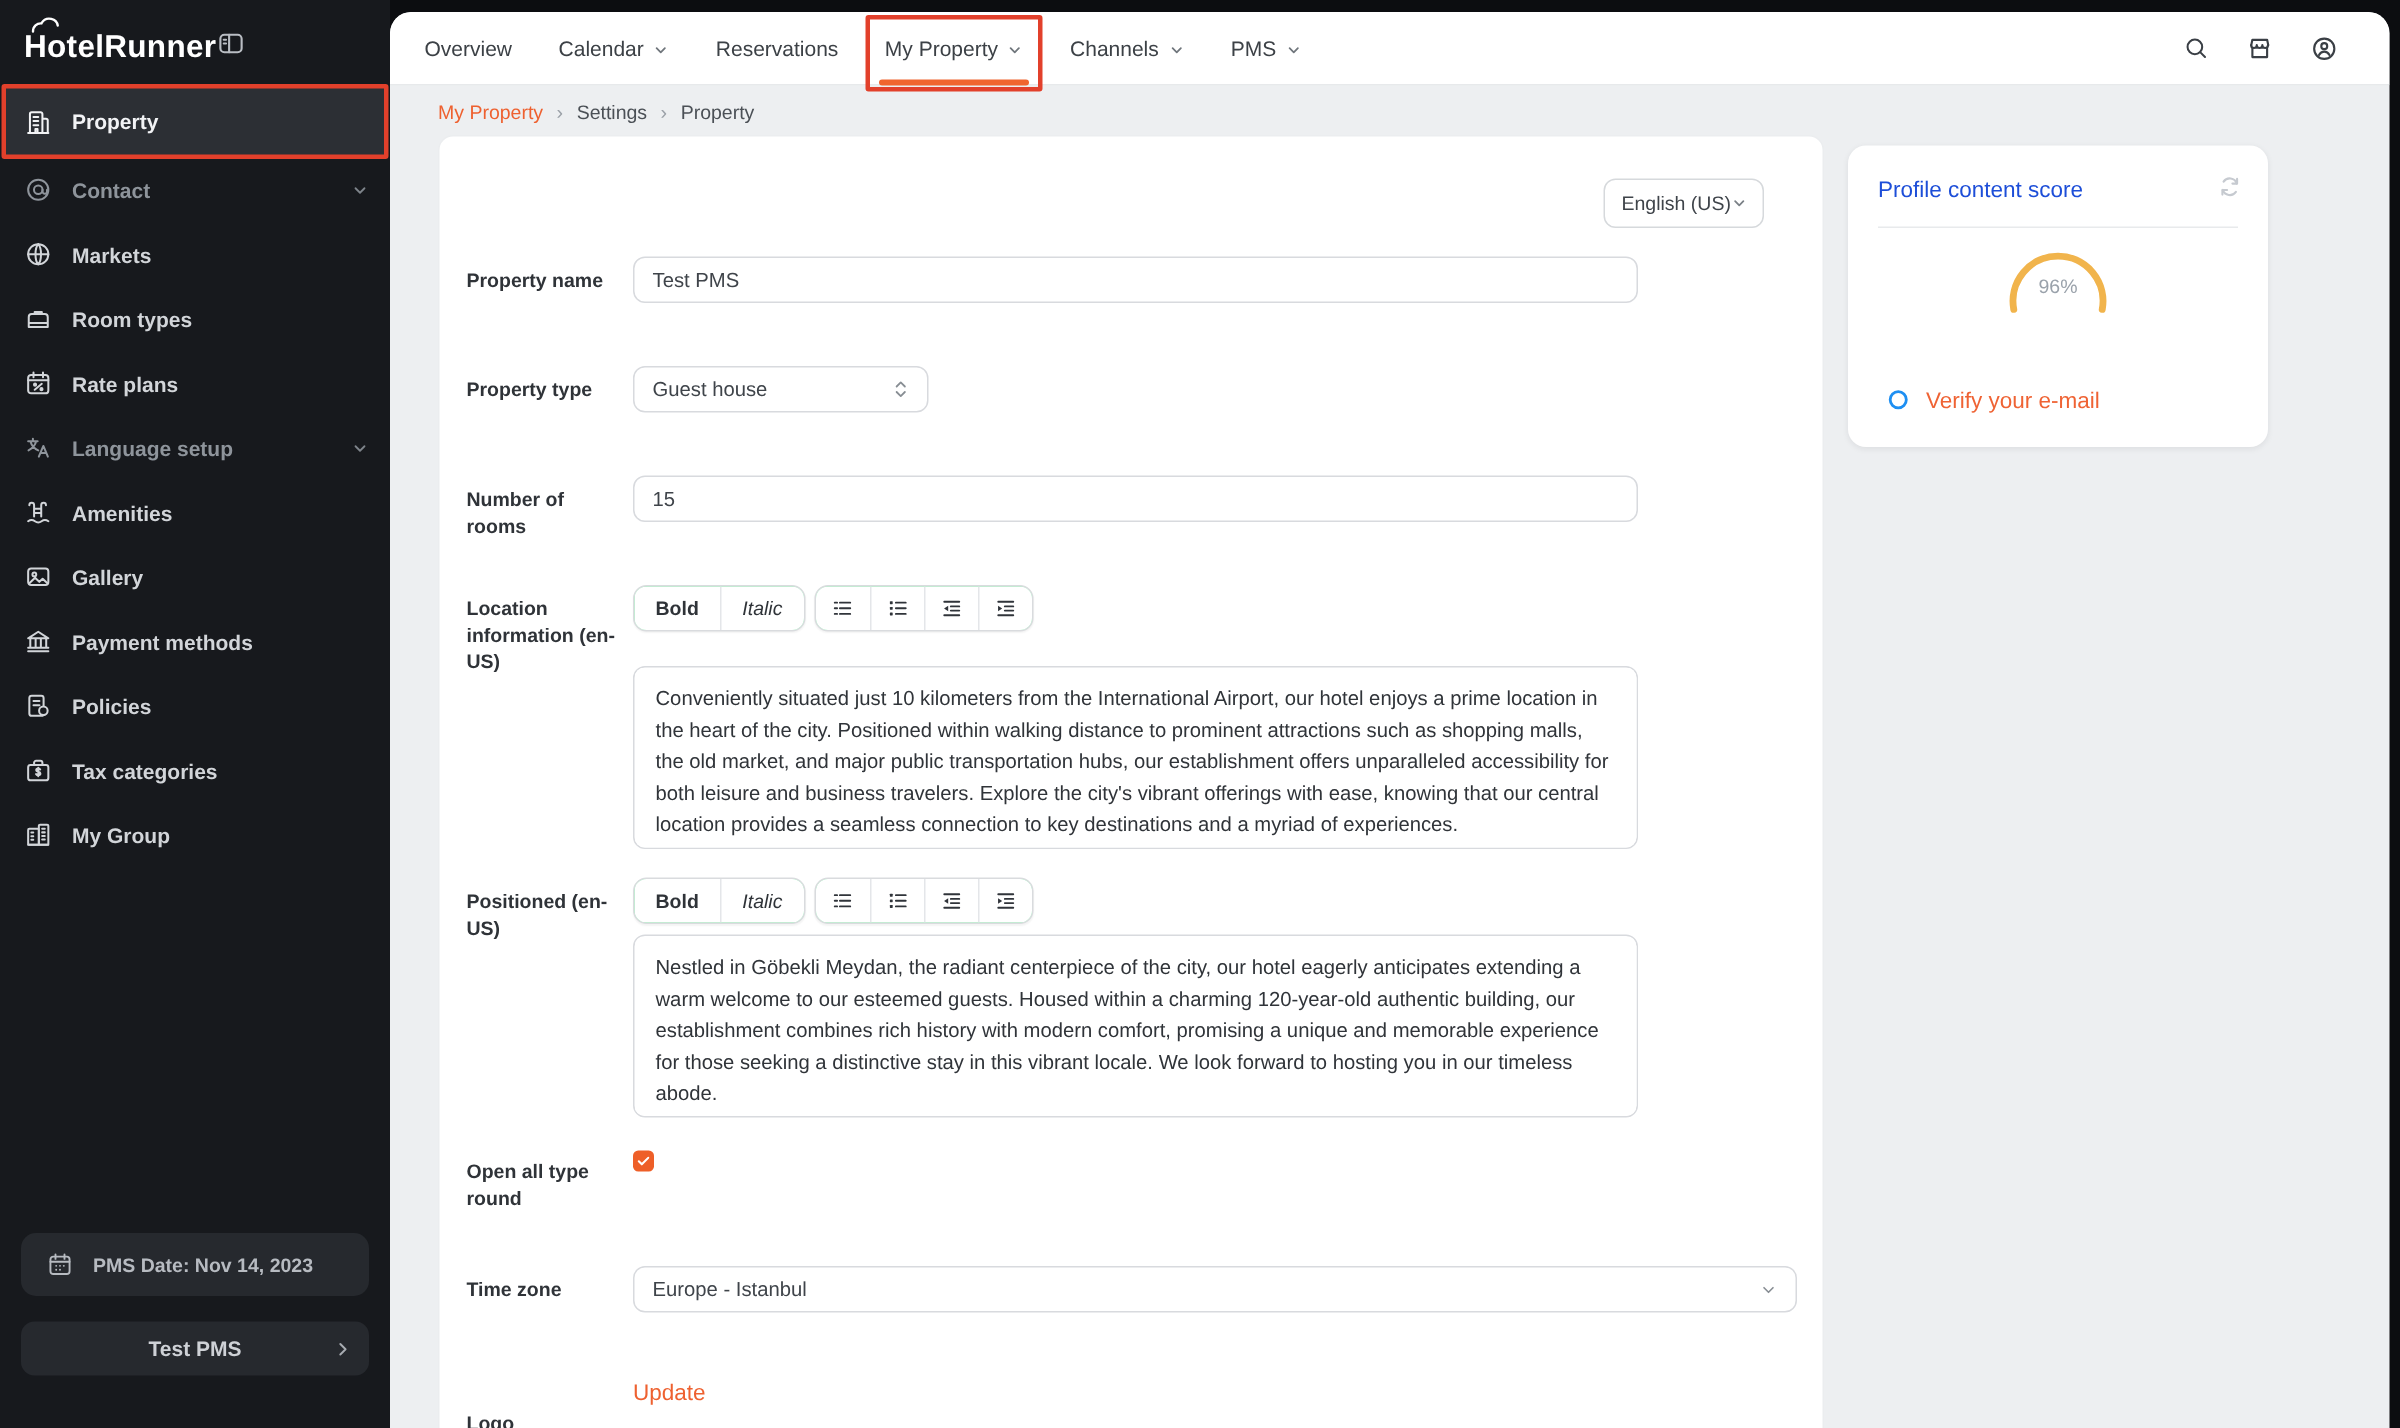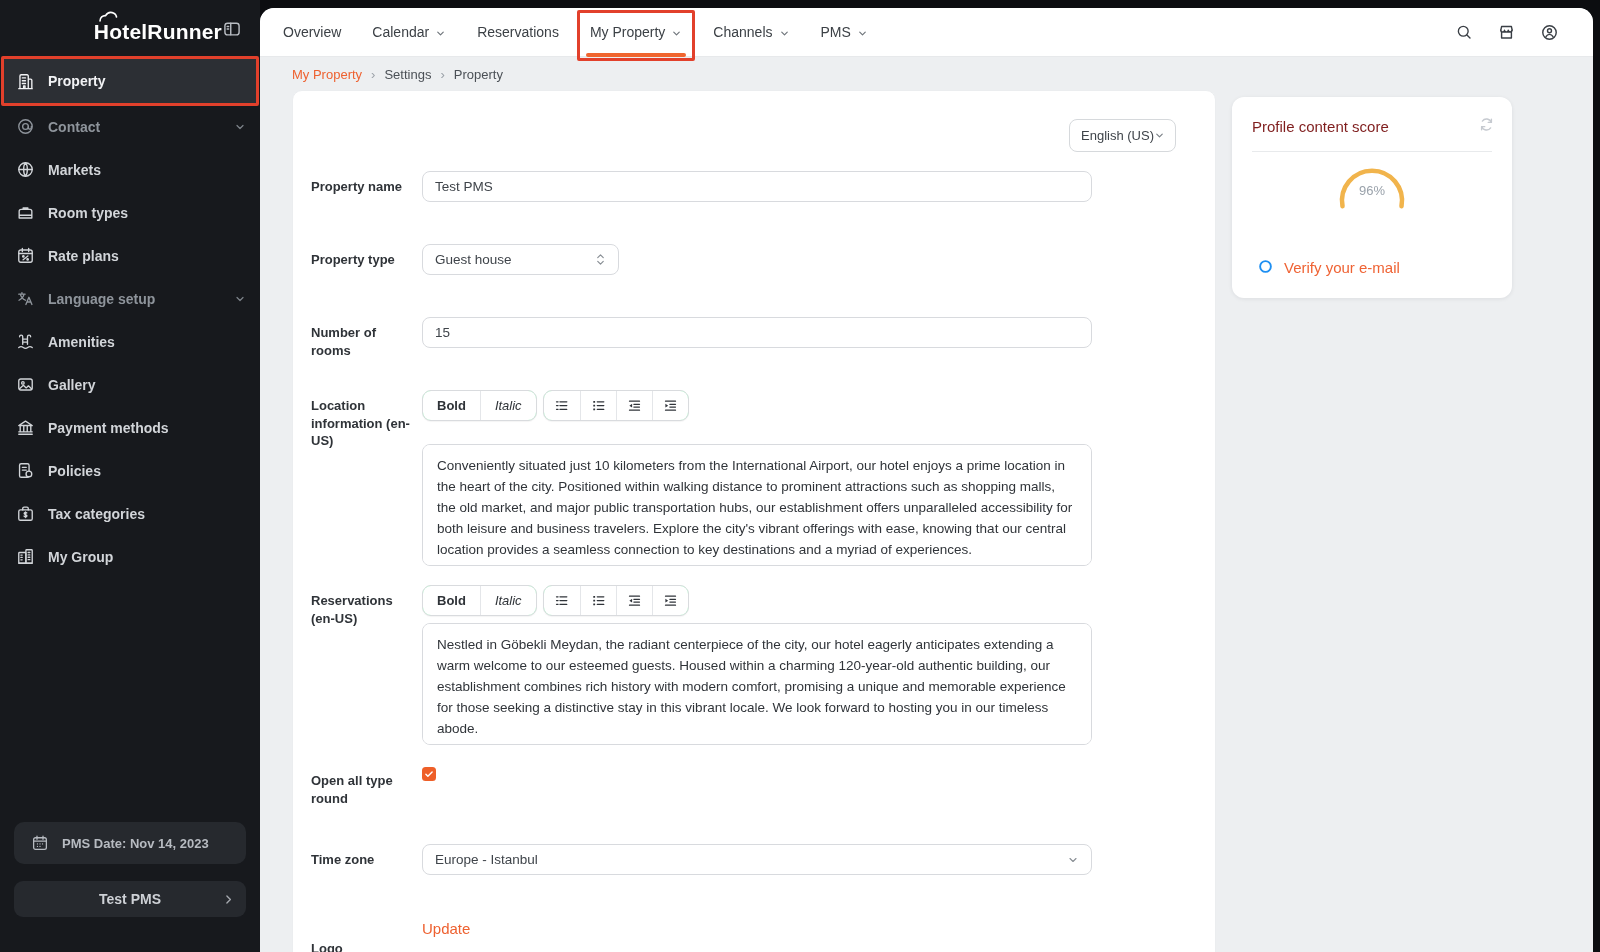--- a/index.html
+++ b/index.html
@@ -3,21 +3,21 @@
 <meta charset="utf-8">
 <style>
   * { box-sizing: border-box; margin: 0; padding: 0; }
   html,body { width:1600px; height:952px; overflow:hidden; }
   body { background:#0c0d10; font-family:"Liberation Sans", sans-serif; position:relative; }
   svg { display:block; }
   button { border:0; background:none; font-family:inherit; cursor:pointer; }
 
   
   .sidebar { position:absolute; left:0; top:0; width:260px; height:952px; background:#17191d; z-index:2; }
-  .side-head { height:57px; display:flex; align-items:center; justify-content:flex-end; padding:0 18px 0 16px;margin-left:40px; }
+  .side-head { height:57px; display:flex; align-items:center; justify-content:flex-start; padding:0 18px 0 16px; }
   .logo { position:relative; color:#fff; font-size:21px; font-weight:800; letter-spacing:.2px; line-height:1; padding-top:6px; }
   .logo .cloud { position:absolute; left:4px; top:-4px; }
   .collapse-btn { color:#b9bdc3; }
   .side-item { position:relative; height:43px; display:flex; align-items:center; gap:13px; padding:0 16px; font-size:14px; font-weight:600; color:#d2d5d9; cursor:pointer; }
   .side-item.muted { color:#8e949b; }
   .side-item .chev { position:absolute; right:14px; color:#7e848b; }
   .side-item.active { height:48px; margin:0 2px; padding:0 14px; background:#2c2f34; color:#f2f3f5; border-radius:2px; }
   .annotation { position:absolute; border:3px solid #e2402b; border-radius:2px; pointer-events:none; z-index:9; }
   .side-item.active .annotation { left:-1px; right:-1px; top:-1px; bottom:-1px; }
   .pms-date { position:absolute; left:14px; right:14px; top:822px; height:42px; background:#26292e; border-radius:10px; color:#b7bbc1; display:flex; align-items:center; gap:13px; padding:0 17px; font-size:13px; font-weight:600; }
@@ -54,21 +54,21 @@
   .tb-btn:first-child { border-left:0; }
   .tb-btn.bold { font-weight:700; }
   .tb-btn.italic { font-style:italic; }
   .tb-btn.iconic { width:36px; padding:0; color:#30343a; }
   .rich-text { position:absolute; left:129px; width:670px; height:122px; border:1px solid #d8dade; border-radius:8px; background:#fff; font-family:inherit; font-size:13.5px; line-height:1.55; color:#303439; padding:11px 14px; resize:none; outline:none; }
   .checkbox { position:absolute; left:129px; width:14px; height:14px; background:#ee5f28; border-radius:3.5px; display:flex; align-items:center; justify-content:center; cursor:pointer; }
   .link { position:absolute; left:129px; font-size:15px; color:#ee6130; cursor:pointer; }
 
   
   .score-card { position:absolute; left:972px; top:40px; width:280px; height:201px; background:#fff; border-radius:12px; box-shadow:0 1px 4px rgba(25,30,35,.08); }
-  .sc-title { position:absolute; left:20px; top:21px; font-size:15px; color:#7f1d1d; }
+  .sc-title { position:absolute; left:20px; top:21px; font-size:15px; color:#1d4ed8; }
   .sc-refresh { position:absolute; right:17px; top:19px; color:#c6cad0; cursor:pointer; }
   .sc-divider { position:absolute; left:20px; right:20px; top:54px; height:1px; background:#e8eaec; }
   .gauge { position:absolute; left:70px; top:60px; }
   .verify-row { position:absolute; left:26px; top:162px; display:flex; align-items:flex-start; gap:11px; cursor:pointer; }
   .verify-label { font-size:15px; color:#ef6334; }
 </style>
 </head>
 <body>
 
 <aside class="sidebar">
@@ -332,21 +332,21 @@
           <button class="tb-btn iconic">
             <svg width="15" height="15" viewBox="0 0 24 24" stroke="currentColor" stroke-width="2" stroke-linecap="round" fill="currentColor">
                 <path fill="none" d="M4 5h16M11 10h9M11 14.5h9M4 19.5h16"></path>
                 <path stroke="none" d="M3.8 9.3v6L8.2 12.3z"></path>
               </svg>
           </button>
         </div>
       </div>
       <textarea class="rich-text" style="top: 353px;">Conveniently situated just 10 kilometers from the International Airport, our hotel enjoys a prime location in the heart of the city. Positioned within walking distance to prominent attractions such as shopping malls, the old market, and major public transportation hubs, our establishment offers unparalleled accessibility for both leisure and business travelers. Explore the city's vibrant offerings with ease, knowing that our central location provides a seamless connection to key destinations and a myriad of experiences.</textarea>
 
-      <label class="f-label" style="top:501px">Reservations (en-US)</label>
+      <label class="f-label" style="top:501px">Positioned (en-US)</label>
       <div class="toolbar" style="top:494px">
         <div class="tb-group">
           <button class="tb-btn bold">Bold</button>
           <button class="tb-btn italic">Italic</button>
         </div>
         <div class="tb-group">
           <button class="tb-btn iconic">
             <svg width="15" height="15" viewBox="0 0 24 24" fill="none" stroke="currentColor" stroke-width="2" stroke-linecap="round">
                 <path d="M9.5 6h11M9.5 12h11M9.5 18h11M4 6h2.5M4 12h2.5M4 18h2.5"></path>
               </svg>
@@ -376,21 +376,21 @@
       <textarea class="rich-text" style="top: 532px;">Nestled in Göbekli Meydan, the radiant centerpiece of the city, our hotel eagerly anticipates extending a warm welcome to our esteemed guests. Housed within a charming 120-year-old authentic building, our establishment combines rich history with modern comfort, promising a unique and memorable experience for those seeking a distinctive stay in this vibrant locale. We look forward to hosting you in our timeless abode.</textarea>
 
       <label class="f-label" style="top:681px">Open all type round</label>
       <div class="checkbox" style="top:676px">
         <svg width="10" height="10" viewBox="0 0 24 24" fill="none" stroke="#fff" stroke-width="3.4" stroke-linecap="round" stroke-linejoin="round">
             <path d="M4.5 12.5l4.8 4.8L19.5 7"></path>
           </svg>
       </div>
 
       <label class="f-label" style="top:760px">Time zone</label>
-      <div class="pseudo-select" style="top:753px; width:670px">
+      <div class="pseudo-select" style="top:753px; width:776px">
         <span>Europe - Istanbul</span>
         <svg class="sel-caret" width="12" height="12" viewBox="0 0 24 24" fill="none" stroke="currentColor" stroke-width="2.2" stroke-linecap="round" stroke-linejoin="round">
             <path d="M6 9l6 6 6-6"></path>
           </svg>
       </div>
 
       <span class="link" style="top:829px">Update</span>
       <label class="f-label" style="top:849px">Logo</label>
     </section>
 

